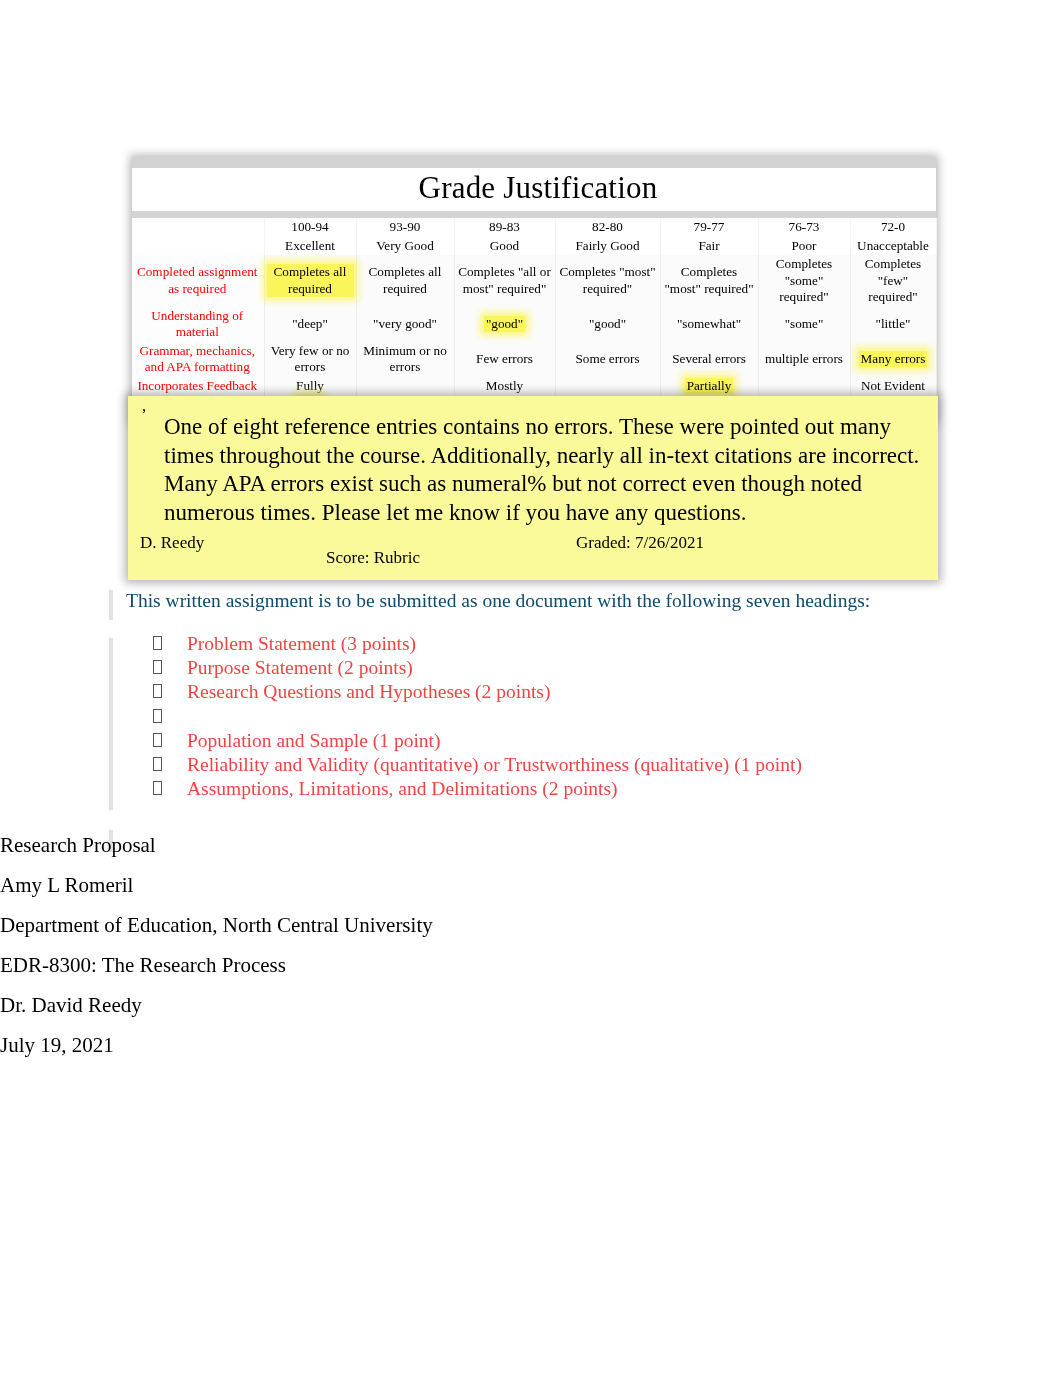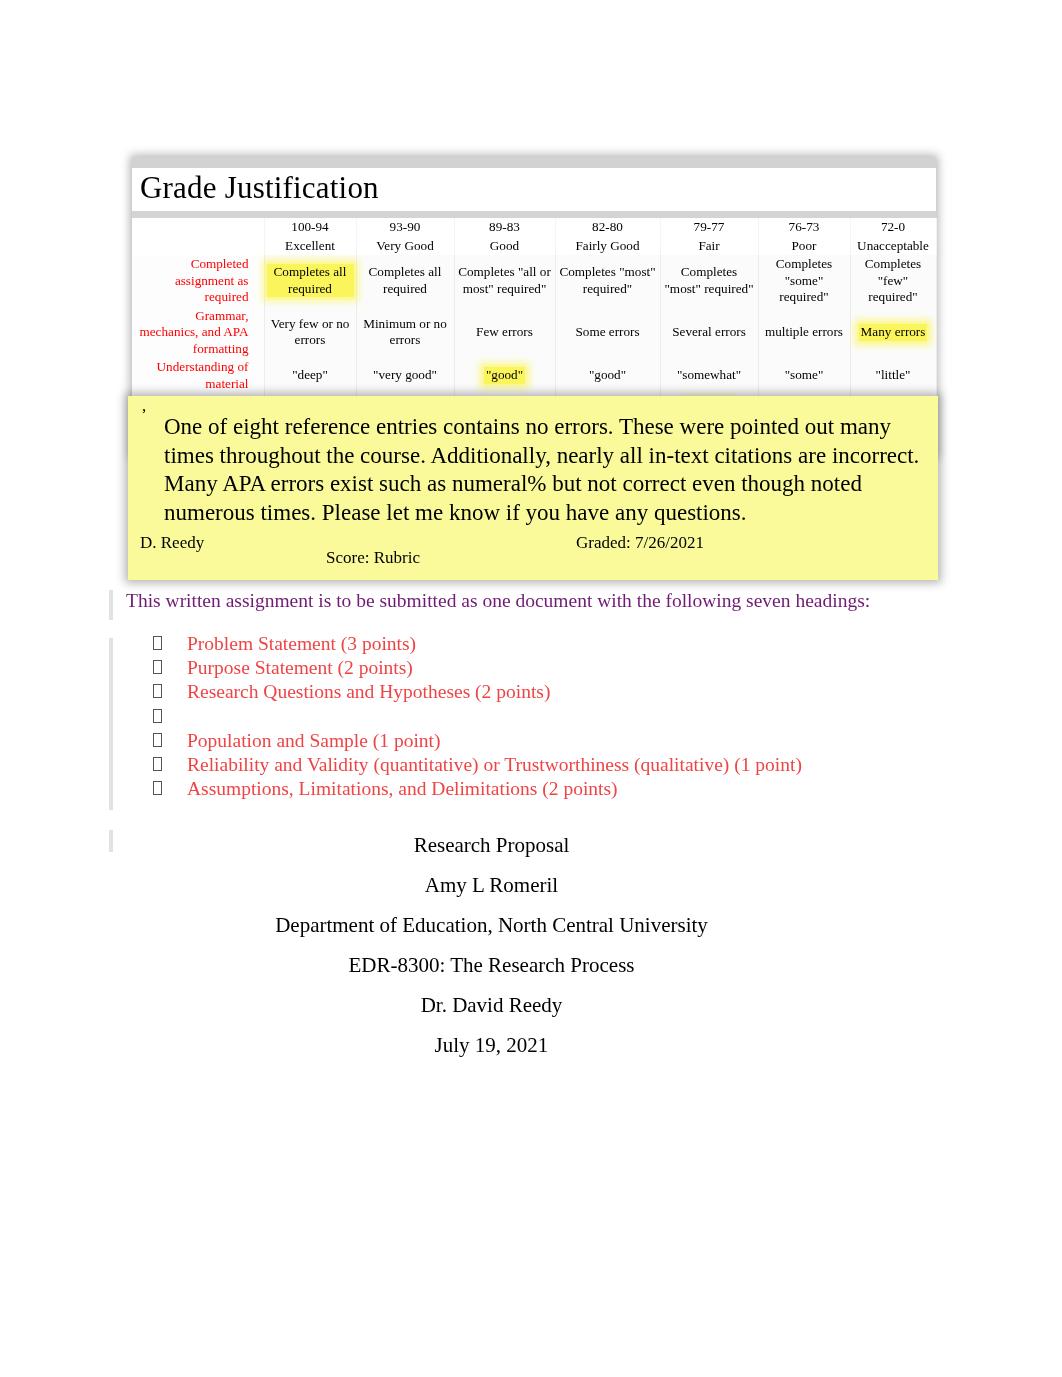--- a/index.html
+++ b/index.html
@@ -24,21 +24,21 @@
     width: 804px;
     background: #ffffff;
     box-shadow: 0 0 9px 2px rgba(0,0,0,0.30);
   }
   .top-grey-band {
     height: 11px;
     background: #d2d2d2;
   }
   .title-row {
     background: #ffffff;
-    text-align: left;
+    text-align: center;
     padding: 1px 0 4px 8px;
   }
   .doc-title {
     font-size: 31px;
     line-height: 38px;
     letter-spacing: 0.2px;
   }
   .mid-grey-band {
     height: 7px;
     background: #d4d4d4;
@@ -54,23 +54,23 @@
   table.rubric td {
     text-align: center;
     vertical-align: middle;
     padding: 1px 2px;
     line-height: 16.5px;
     border-left: 1px solid #ececec;
     border-right: 1px solid #ececec;
     background: #fbfbfb;
   }
   table.rubric td.crit {
-    text-align: right;
+    text-align: center;
     color: #ff0000;
-    padding-right: 15px;
+    padding-right: 3px;
     border-left: none;
     background: #fdfdfd;
   }
   table.rubric tr.head-row td {
     background: #ffffff;
     border-left-color: #f4f4f4;
     border-right-color: #f4f4f4;
   }
   td.hl { position: relative; }
   td.hl .hlwrap {
@@ -127,21 +127,21 @@
     position: absolute;
     left: 109px;
     width: 4px;
     background: #e2e2e2;
   }
   .lead-line {
     position: absolute;
     left: 126px;
     top: 8px;
     font-size: 19.5px;
-    color: #701a75;
+    color: #0c4a6e;
     line-height: 26px;
   }
   ul.headings {
     position: absolute;
     left: 0;
     top: 52px;
     margin: 0;
     padding: 0;
     list-style: none;
   }
@@ -167,21 +167,20 @@
     height: 14px;
     border: 1px solid #555;
     box-sizing: border-box;
   }
 
   .title-page {
     position: absolute;
     left: 0;
     top: 245px;
     width: 983px;
-    text-align: center;
   }
   .title-page .tp-line {
     font-size: 21px;
     line-height: 40px;
   }
 </style>
 </head>
 <body>
 
 <div id="rubric-block">
@@ -227,38 +226,38 @@
           <td class="crit">Completed assignment as required</td>
           <td class="hl"><span class="hlwrap">Completes all required</span></td>
           <td>Completes all required</td>
           <td>Completes "all or most" required"</td>
           <td>Completes "most" required"</td>
           <td>Completes "most" required"</td>
           <td>Completes "some" required"</td>
           <td>Completes "few" required"</td>
         </tr>
         <tr>
+          <td class="crit">Understanding of material</td>
+          <td>"deep"</td>
+          <td>"very good"</td>
+          <td class="hl"><span class="hlwrap">"good"</span></td>
+          <td>"good"</td>
+          <td>"somewhat"</td>
+          <td>"some"</td>
+          <td>"little"</td>
+        </tr>
+        <tr>
           <td class="crit">Grammar, mechanics, and APA formatting</td>
           <td>Very few or no errors</td>
           <td>Minimum or no errors</td>
           <td>Few errors</td>
           <td>Some errors</td>
           <td>Several errors</td>
           <td>multiple errors</td>
           <td class="hl"><span class="hlwrap">Many errors</span></td>
-        </tr>
-        <tr>
-          <td class="crit">Understanding of material</td>
-          <td>"deep"</td>
-          <td>"very good"</td>
-          <td class="hl"><span class="hlwrap">"good"</span></td>
-          <td>"good"</td>
-          <td>"somewhat"</td>
-          <td>"some"</td>
-          <td>"little"</td>
         </tr>
         <tr>
           <td class="crit">Incorporates Feedback</td>
           <td>Fully</td>
           <td></td>
           <td>Mostly</td>
           <td></td>
           <td class="hl"><span class="hlwrap">Partially</span></td>
           <td></td>
           <td>Not Evident</td>

